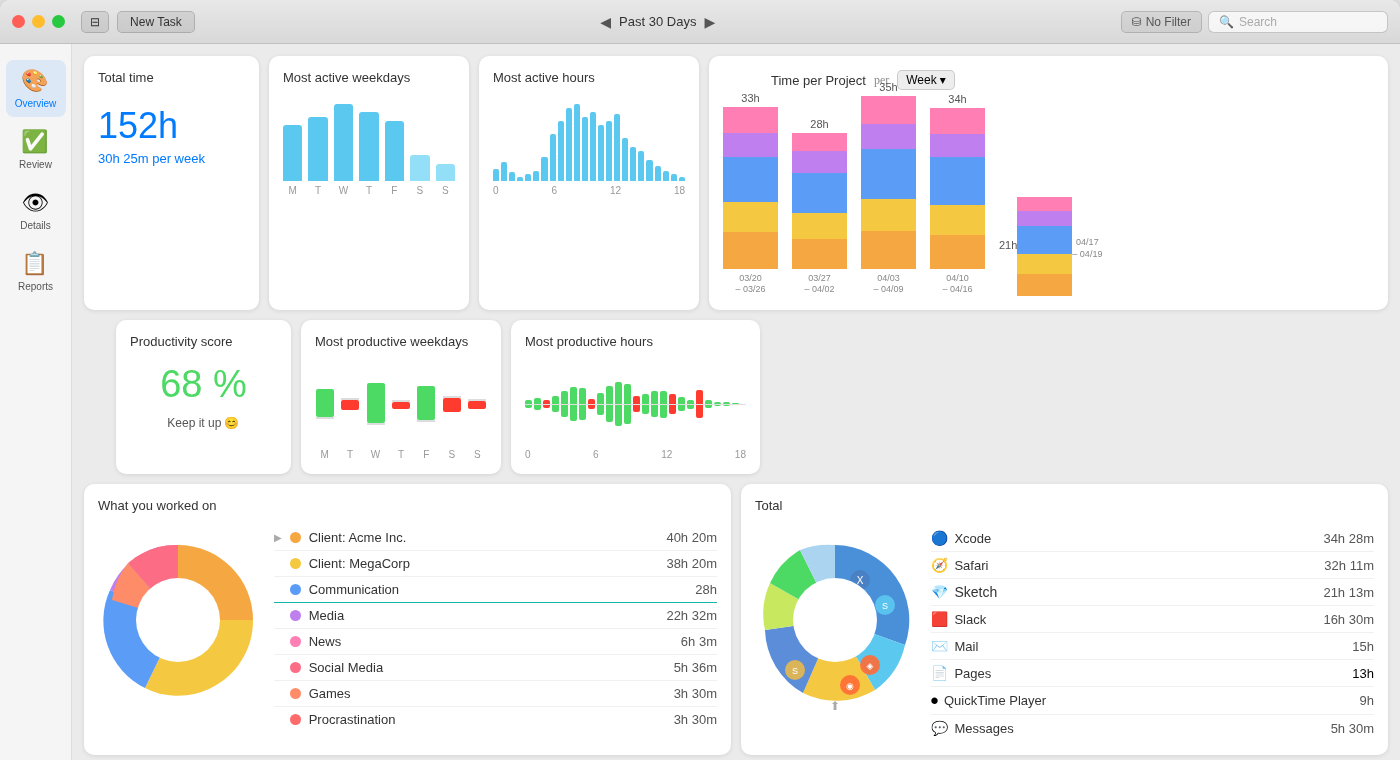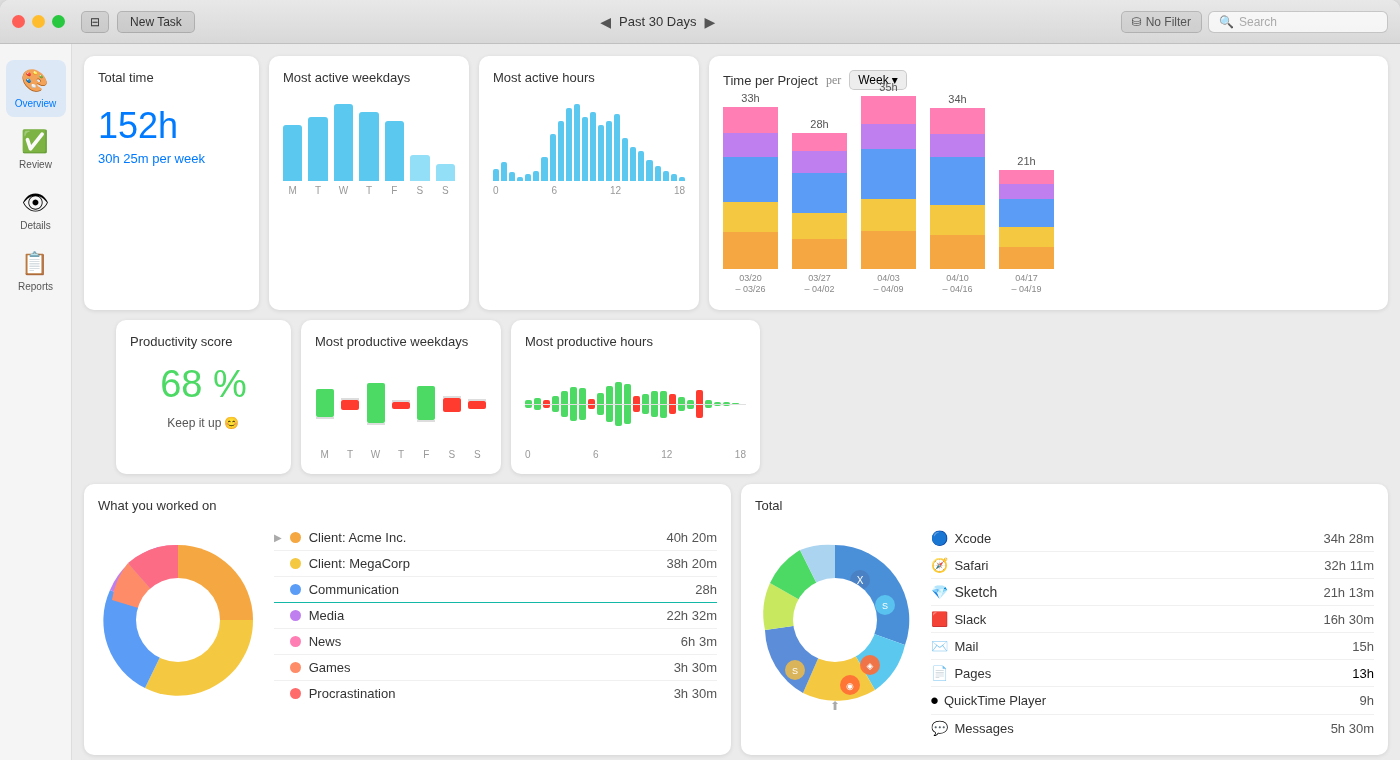--- a/index.html
+++ b/index.html
@@ -154,21 +154,21 @@
           <div style="display:flex; justify-content:space-between; padding:0 0;">
             <span style="font-size:10px;color:#999;">0</span>
             <span style="font-size:10px;color:#999;">6</span>
             <span style="font-size:10px;color:#999;">12</span>
             <span style="font-size:10px;color:#999;">18</span>
           </div>
         </div>
 
         <div class="card" style="flex:1;">
           <div style="display:flex; align-items:center; gap:8px; margin-bottom:6px;">
-            <span style="font-size:13px;color:#333;font-weight:500;">Time per Project</span>
+            <span style="font-size:13px;color:#333;font-weight:500;margin-left:48px;">Time per Project</span>
             <span style="font-size:12px;color:#888;font-family:Liberation Serif, serif;">per</span>
             <div style="background:rgba(0,0,0,0.07);border:1px solid rgba(0,0,0,0.15);border-radius:5px;padding:2px 8px;font-size:12px;display:flex;align-items:center;gap:3px;">
               <span>Week</span>
               <span>▾</span>
             </div>
           </div>
           <div style="display:flex; align-items:flex-end; gap:14px; height:200px; padding-bottom:0;">
 
             <div style="display:flex;flex-direction:column;align-items:center;">
               <span style="font-size:11px;color:#555;margin-bottom:3px;">33h</span>
@@ -211,21 +211,21 @@
               <div style="width:55px;display:flex;flex-direction:column;">
                 <div style="background:#ff7eb3;height:26px;"></div>
                 <div style="background:#bf7fef;height:23px;"></div>
                 <div style="background:#5b9cf6;height:48px;"></div>
                 <div style="background:#f5c842;height:30px;"></div>
                 <div style="background:#f5a742;height:34px;"></div>
               </div>
               <div style="font-size:9px;color:#888;text-align:center;margin-top:4px;line-height:1.3;">04/10<br>– 04/16</div>
             </div>
 
-            <div style="display:flex;flex-direction:column;align-items:center;">
+            <div style="display:flex;align-items:center;">
               <span style="font-size:11px;color:#555;margin-bottom:3px;">21h</span>
               <div style="width:55px;display:flex;flex-direction:column;">
                 <div style="background:#ff7eb3;height:14px;"></div>
                 <div style="background:#bf7fef;height:15px;"></div>
                 <div style="background:#5b9cf6;height:28px;"></div>
                 <div style="background:#f5c842;height:20px;"></div>
                 <div style="background:#f5a742;height:22px;"></div>
               </div>
               <div style="font-size:9px;color:#888;text-align:center;margin-top:4px;line-height:1.3;">04/17<br>– 04/19</div>
             </div>
@@ -394,20 +394,28 @@
                 <div style="display:flex;align-items:center;gap:8px;">
                   <span style="font-size:10px;color:transparent;">▶</span>
                   <div style="width:11px;height:11px;border-radius:50%;background:#ff7eb3;flex-shrink:0;"></div>
                   <span style="font-size:13px;color:#333;">News</span>
                 </div>
                 <span style="font-size:13px;color:#555;">6h 3m</span>
               </div>
               <div style="display:flex;align-items:center;justify-content:space-between;padding:5px 0;border-bottom:1px solid #f0f0f0;">
                 <div style="display:flex;align-items:center;gap:8px;">
                   <span style="font-size:10px;color:transparent;">▶</span>
+                  <div style="width:11px;height:11px;border-radius:50%;background:#fc6c85;flex-shrink:0;"></div>
+                  <span style="font-size:13px;color:#333;">Social Media</span>
+                </div>
+                <span style="font-size:13px;color:#555;">5h 36m</span>
+              </div>
+              <div style="display:flex;align-items:center;justify-content:space-between;padding:5px 0;border-bottom:1px solid #f0f0f0;">
+                <div style="display:flex;align-items:center;gap:8px;">
+                  <span style="font-size:10px;color:transparent;">▶</span>
                   <div style="width:11px;height:11px;border-radius:50%;background:#ff8c69;flex-shrink:0;"></div>
                   <span style="font-size:13px;color:#333;">Games</span>
                 </div>
                 <span style="font-size:13px;color:#555;">3h 30m</span>
               </div>
               <div style="display:flex;align-items:center;justify-content:space-between;padding:5px 0;">
                 <div style="display:flex;align-items:center;gap:8px;">
                   <span style="font-size:10px;color:transparent;">▶</span>
                   <div style="width:11px;height:11px;border-radius:50%;background:#ff6b6b;flex-shrink:0;"></div>
                   <span style="font-size:13px;color:#333;">Procrastination</span>

